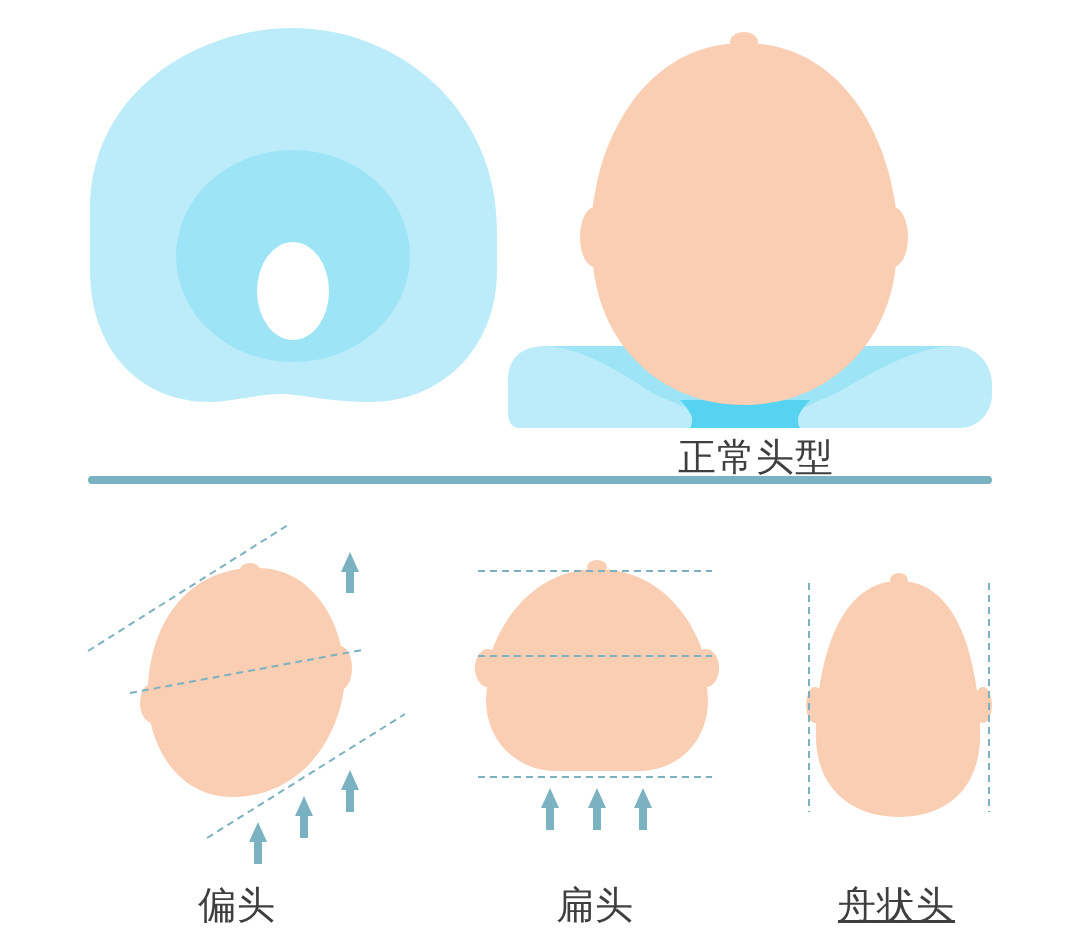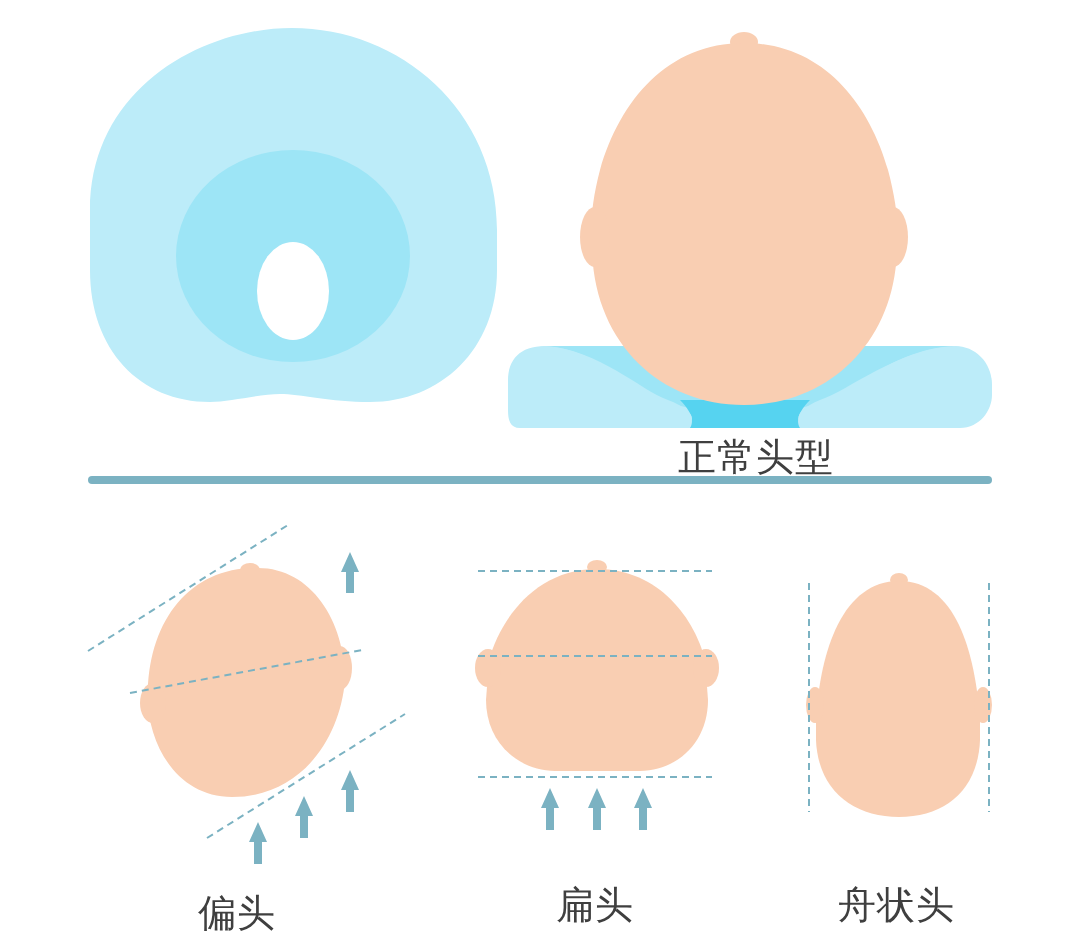--- a/index.html
+++ b/index.html
@@ -69,15 +69,15 @@
     <ellipse cx="899" cy="580" rx="9" ry="7" fill="#f9ceb2"></ellipse>
     <path d="M899,581 C955,581 975,650 980,720 L980,740 C978,790 945,817 899,817 C853,817 818,790 816,740 L816,720 C820,650 843,581 899,581 Z" fill="#f9ceb2"></path>
     <ellipse cx="815" cy="705" rx="9" ry="18" fill="#f9ceb2"></ellipse>
     <ellipse cx="983" cy="705" rx="9" ry="18" fill="#f9ceb2"></ellipse>
     <line x1="809" y1="583" x2="809" y2="812" stroke="#7bb2c2" stroke-width="2" stroke-dasharray="7,5"></line>
     <line x1="989" y1="583" x2="989" y2="812" stroke="#7bb2c2" stroke-width="2" stroke-dasharray="7,5"></line>
   </g>
 </svg>
 
 <div class="label" style="left:678px; top:432px;">正常头型</div>
-<div class="label" style="left:198px; top:880px;margin-top:8px;">偏头</div>
+<div class="label" style="left:198px; top:880px;">偏头</div>
 <div class="label" style="left:556px; top:880px;">扁头</div>
-<div class="label" style="left:838px; top:880px;">舟状头</div>
+<div class="label" style="left:838px; top:880px;text-decoration:underline;">舟状头</div>
 
 </body></html>

